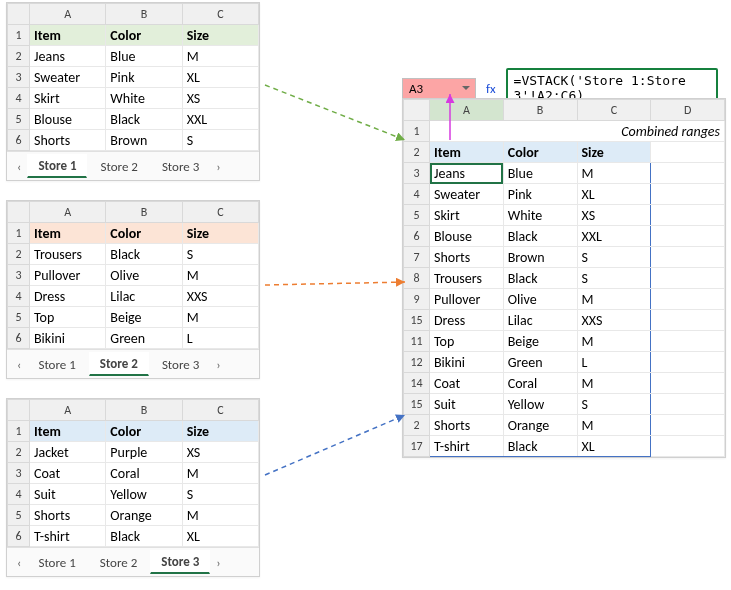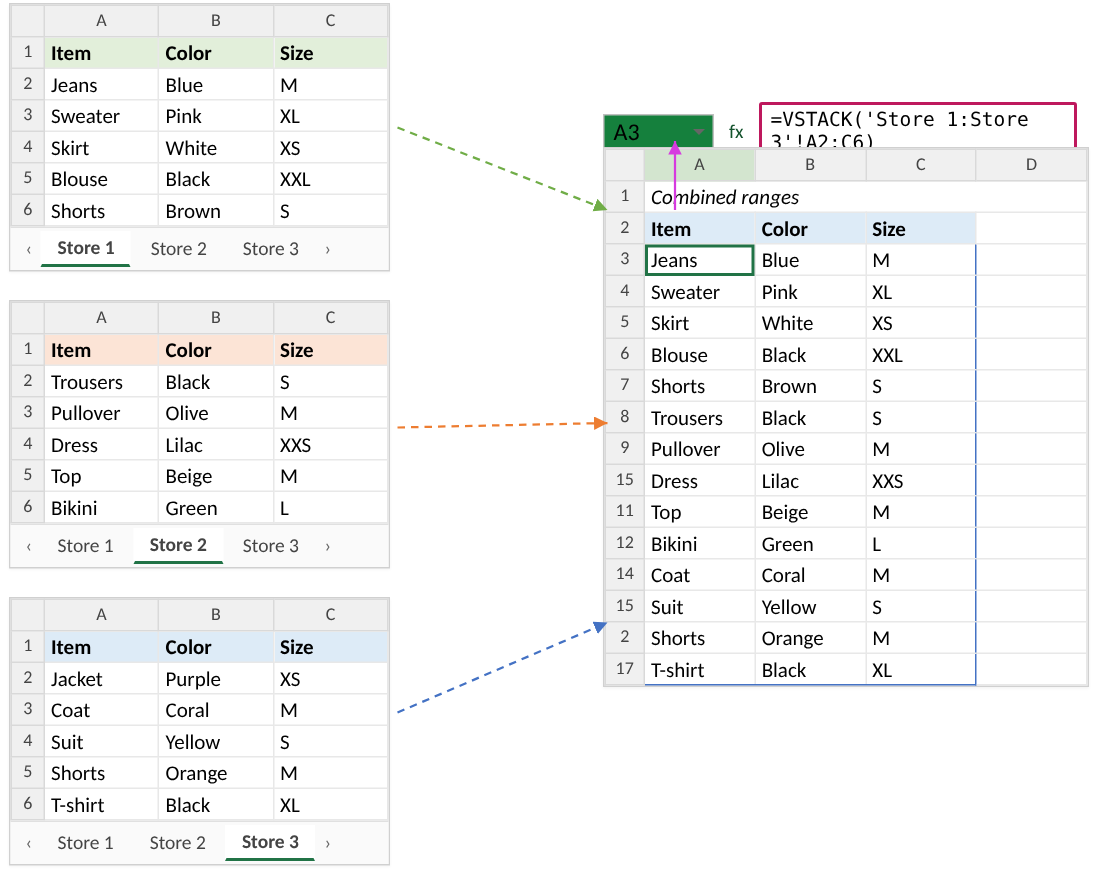--- a/index.html
+++ b/index.html
@@ -100,56 +100,56 @@
     top: 68px;
     width: 316px;
     display: flex;
     align-items: center;
     gap: 4px;
   }
   #name-box {
     width: 48px;
     padding: 2px 18px 2px 6px;
     border: 1px solid #c0c0c0;
-    font-size: 16px;
+    font-size: 13px;
     position: relative;
-    background:#15803d;
+    background:#fca5a5;
   }
   #name-box::after{
     content:"";
     position:absolute; right:5px; top:50%;
     border:4px solid transparent;
     border-top-color:#666;
     transform:translateY(-2px);
   }
-  #fx { color:#14532d; font-size:13px; padding:0 6px;}
+  #fx { color:#1d4ed8; font-size:13px; padding:0 6px;}
   #formula-text {
     flex:1;
-    border: 2px solid #be185d;
+    border: 2px solid #15803d;
     padding: 3px 6px;
     font-size: 13px;
     font-family: Consolas, monospace;
     background:#fff;
     border-radius:2px;
   }
   .big-grid { border-collapse: collapse; width:100%; table-layout:fixed;}
   .big-grid th.rowhead, .big-grid td.rowhead {
     background:#f0f0f0;color:#444;font-weight:normal;text-align:center;
     width:26px;border:1px solid #d9d9d9;font-size:12px;padding:1px 0;
   }
   .big-grid th.colhead {
     background:#f0f0f0;color:#444;font-weight:normal;text-align:center;
     border:1px solid #d9d9d9;font-size:12px;padding:1px 0;height:18px;
   }
   .big-grid th.colhead.sel { background:#d3e5cf;}
   .big-grid td.cell {
     border:1px solid #e8e8e8;padding:1px 4px;height:18px;
     font-size:14px;overflow:hidden;white-space:nowrap;
   }
-  .big-title td.cell { text-align:left; font-style:italic; }
+  .big-title td.cell { text-align:right; font-style:italic; }
   .big-hdr td.cell { font-weight:bold; background:#ddebf7;}
   .selcell { outline:2px solid #217346; outline-offset:-2px; }
   .spill-left { border-left:1.5px solid #4472c4 !important; }
   .spill-right { border-right:1.5px solid #4472c4 !important; }
   .spill-top { border-top:1.5px solid #4472c4 !important; }
   .spill-bottom { border-bottom:1.5px solid #4472c4 !important; }
   svg.arrow { position:absolute; pointer-events:none; }
 </style>
 </head>
 <body>

